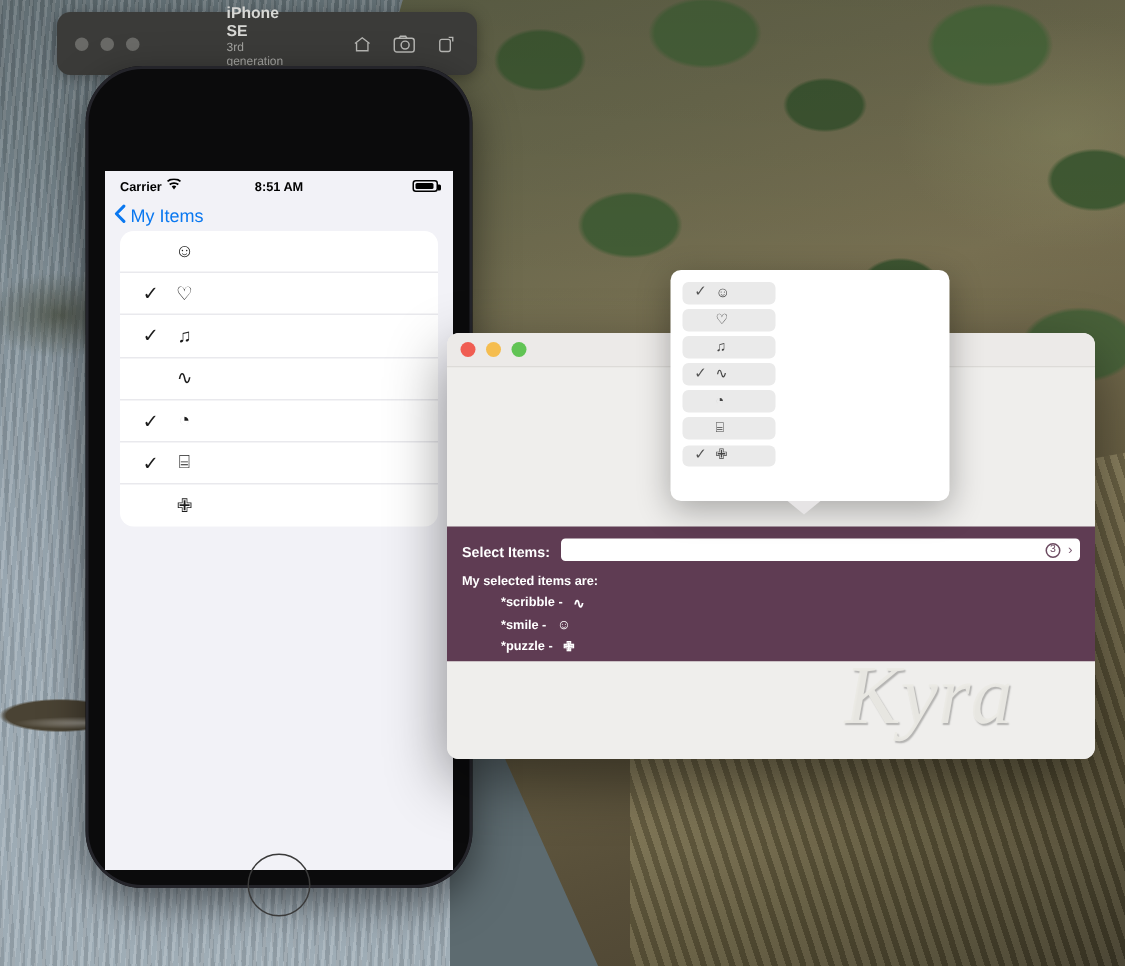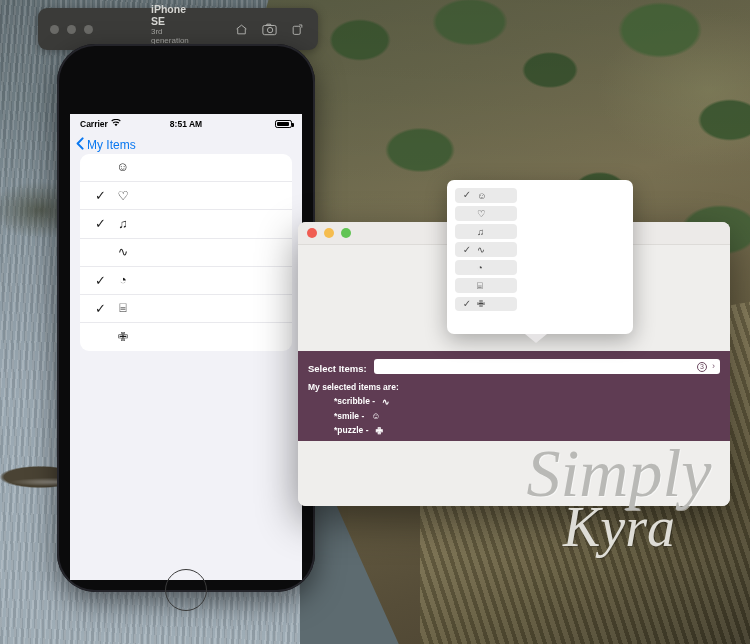--- a/index.html
+++ b/index.html
@@ -390,15 +390,14 @@
     <span class="gl">⌸</span>
   </div>
   <div class="po-row">
     <span class="chk">✓</span>
     <span class="gl">✙</span>
   </div>
   <div id="po-arrow"></div>
 </div>
 
 <div id="wm">
-  <div class="l1">Simply</div>
   <div class="l2">Kyra</div>
 </div>
 
 </body></html>

